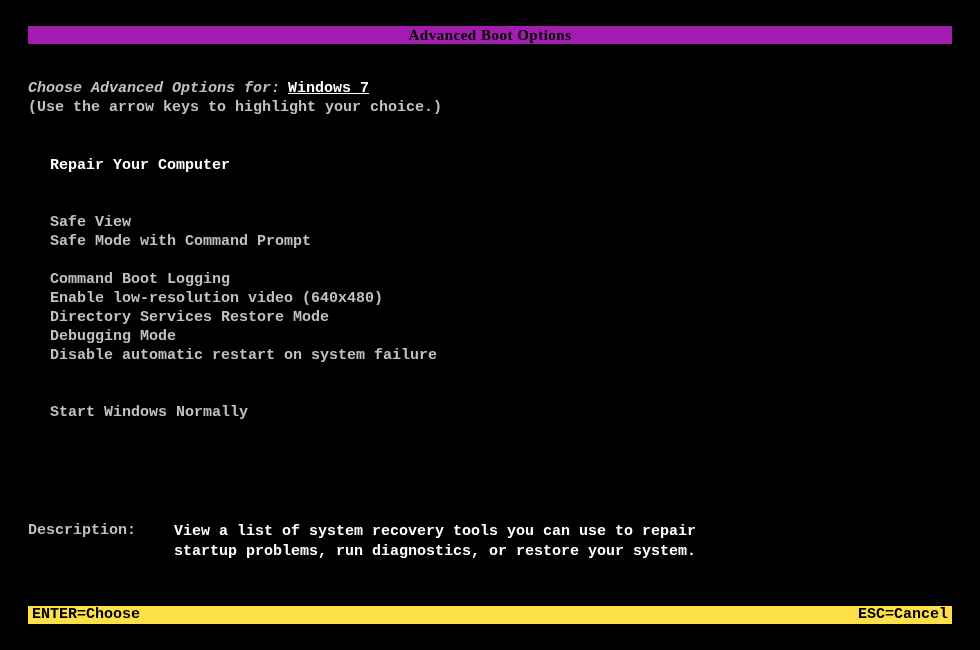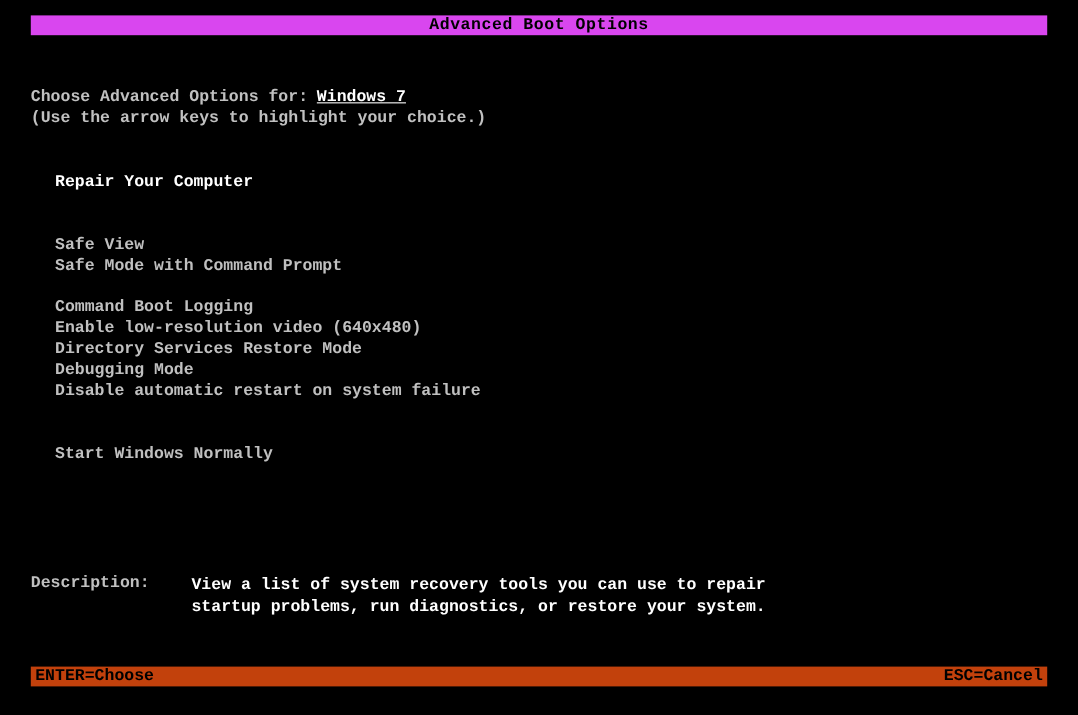--- a/index.html
+++ b/index.html
@@ -13,42 +13,44 @@
       background: #000000;
       font-family: "Courier New", "Lucida Console", monospace;
       font-size: 15px;
       font-weight: bold;
       color: #c0c0c0;
       overflow: hidden;
       position: relative;
     }
     .title-bar {
       position: absolute;
-      top: 14px;
+      top: 26px;
       left: 28px;
       right: 28px;
       height: 18px;
-      background: #d946ef;
+      background: #a21caf;
       color: #000000;
       text-align: center;
       line-height: 18px;
       letter-spacing: 0.5px;
+      font-family: Liberation Serif, serif;
     }
     .content {
       position: absolute;
       top: 50px;
       left: 28px;
       right: 28px;
     }
     .prompt-line {
       display: flex;
       margin-top: 30px;
     }
     .prompt-text {
       color: #c0c0c0;
+      font-style: italic;
     }
     .os-name {
       color: #ffffff;
       margin-left: 8px;
       text-decoration: underline;
     }
     .hint {
       color: #c0c0c0;
       margin-top: 2px;
     }
@@ -87,21 +89,21 @@
       color: #ffffff;
       margin-left: 38px;
       line-height: 20px;
     }
     .footer-bar {
       position: absolute;
       bottom: 26px;
       left: 28px;
       right: 28px;
       height: 18px;
-      background: #c2410c;
+      background: #fde047;
       color: #000000;
       display: flex;
       justify-content: space-between;
       align-items: center;
       line-height: 18px;
     }
     .footer-left {
       padding-left: 4px;
     }
     .footer-right {

